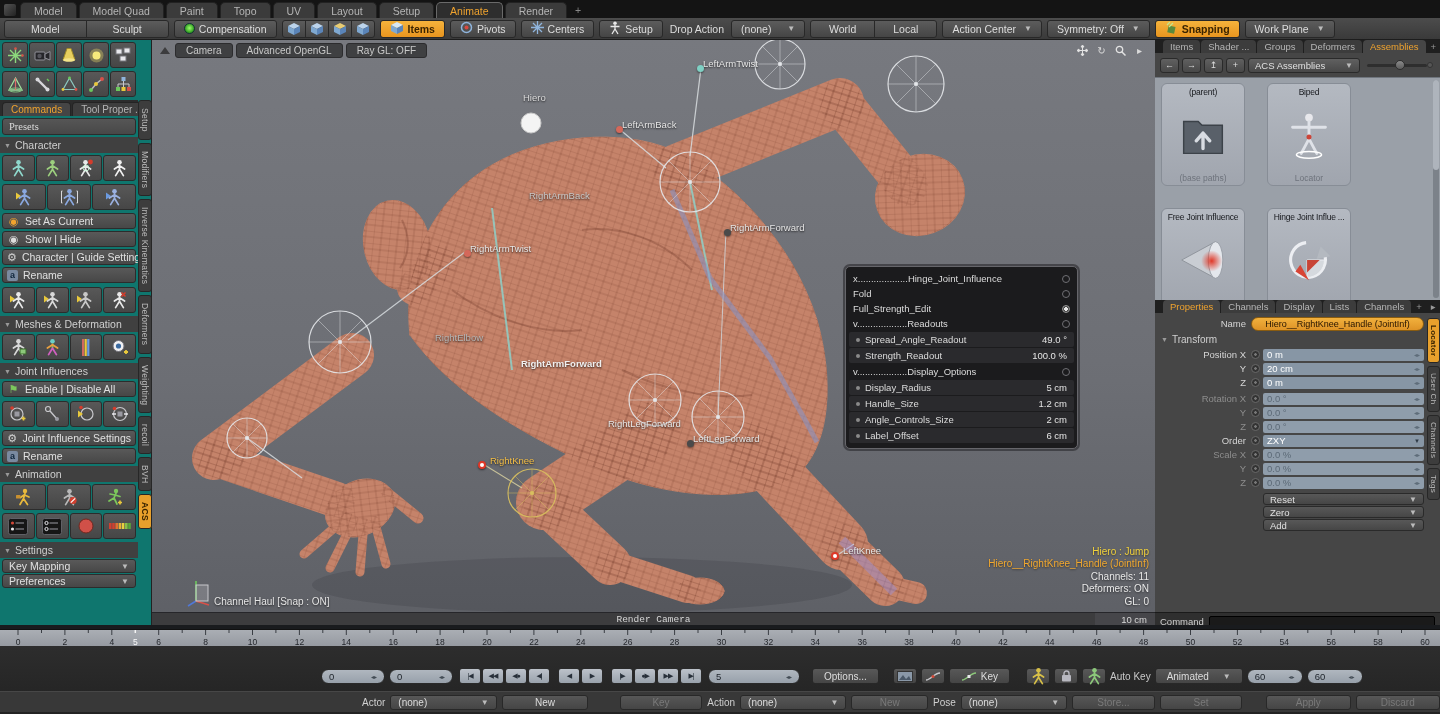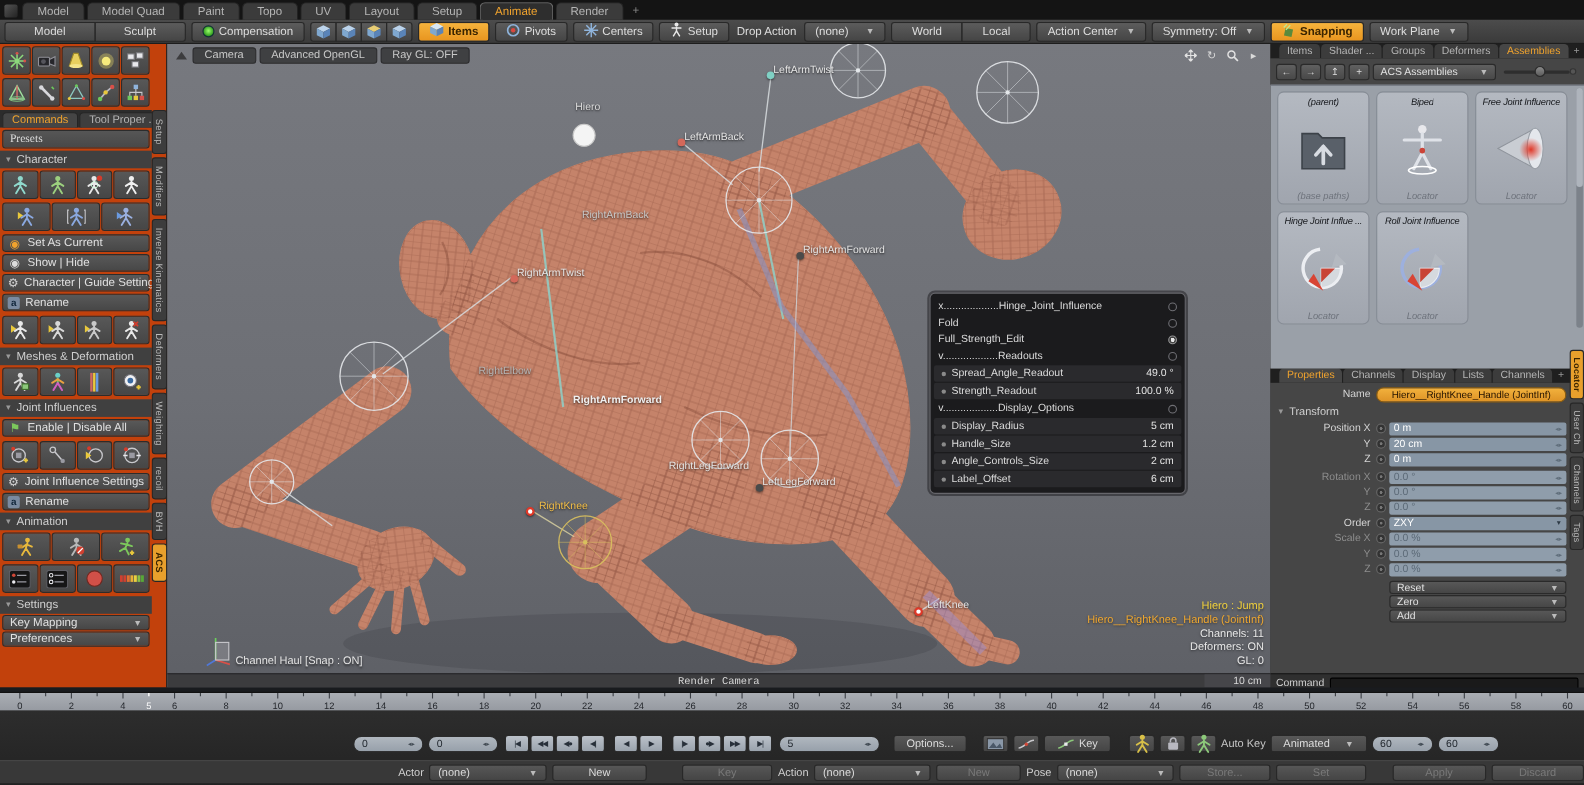--- a/index.html
+++ b/index.html
@@ -19,21 +19,21 @@
   .seg .tbtn:first-child{border-radius:3px 0 0 3px;margin-left:0;}
   .seg .tbtn:last-child{border-radius:0 3px 3px 0;}
   .tbtn{background:linear-gradient(#5c5c5c,#454545);border:1px solid #282828;border-radius:3px;padding:2px 9px;color:#ddd;font-size:10.5px;height:18px;display:flex;align-items:center;gap:4px;white-space:nowrap;}
   .tbtn.wide{padding:2px 26px;}
   .tbtn.active{background:linear-gradient(#f5b33c,#e8951f);color:#3a2400;font-weight:bold;}
   .tbtn.icononly{padding:2px 4px;}
   .tlabel{color:#ddd;font-size:10.5px;white-space:nowrap;padding:0 2px;}
   .darr{font-size:8px;color:#bbb;margin-left:4px;}
   .cgreen{width:11px;height:11px;border-radius:50%;background:radial-gradient(circle at 50% 45%,#9aff6a,#2f9a1f 70%);border:1px solid #133;}
   
-  .sidebar{position:absolute;left:0;top:40px;width:152px;height:585px;background:#c2410c;border-right:1px solid #222;}
+  .sidebar{position:absolute;left:0;top:40px;width:152px;height:585px;background:#0f766e;border-right:1px solid #222;}
   .sidecol{position:absolute;left:0;top:0;width:138px;}
   .icons{display:grid;gap:1px;padding:2px 2px 1px;}
   .c5{grid-template-columns:repeat(5,1fr);}
   .c4{grid-template-columns:repeat(4,1fr);}
   .c3{grid-template-columns:repeat(3,1fr);}
   .icon{height:26px;background:linear-gradient(#585858,#464646);border:1px solid #2c2c2c;border-radius:3px;display:flex;align-items:center;justify-content:center;overflow:hidden;}
   .stabs{display:flex;align-items:flex-end;gap:1px;background:#2c2c2c;padding:2px 2px 0;margin-top:2px;}
   .stab{padding:1px 8px;font-size:10px;background:#3e3e3e;color:#b5b5b5;border-radius:4px 4px 0 0;border:1px solid #242424;border-bottom:none;white-space:nowrap;}
   .stab.active{color:#f0a32e;background:#454545;}
   .stab.plus,.stab.arr{padding:1px 5px;background:transparent;border:none;color:#999;}
@@ -83,21 +83,21 @@
   .ptabs{display:flex;align-items:flex-end;gap:1px;height:13px;background:#1f1f1f;padding-left:8px;}
   .ptab{font-size:9.5px;padding:1px 7px;background:#3c3c3c;color:#b5b5b5;border-radius:4px 4px 0 0;white-space:nowrap;}
   .ptab.active{color:#f0a32e;background:#464646;}
   .ptab.plus,.ptab.arr{background:transparent;color:#999;padding:1px 4px;}
   .pnav{display:flex;align-items:center;gap:3px;padding:4px 5px;height:24px;}
   .navbtn{width:19px;height:15px;background:linear-gradient(#606060,#484848);border:1px solid #2a2a2a;border-radius:3px;color:#ddd;font-size:9px;display:flex;align-items:center;justify-content:center;}
   .pdrop{width:112px;display:flex;justify-content:space-between;align-items:center;padding:1px 6px;background:linear-gradient(#606060,#484848);border:1px solid #2a2a2a;border-radius:3px;font-size:9.5px;height:15px;color:#e0e0e0;}
   .pslider{flex:1;position:relative;height:3px;background:#2e2e2e;border-radius:2px;margin:0 8px 0 4px;}
   .pslider .handle{position:absolute;right:22px;top:-4px;width:10px;height:10px;border-radius:50%;background:linear-gradient(#8a8a8a,#5c5c5c);border:1px solid #2c2c2c;}
   .pslider .enddot{position:absolute;right:-6px;top:-2px;width:6px;height:6px;border-radius:50%;background:#555;border:1px solid #333;}
-  .agrid{position:relative;height:258px;background:#9aa0a8;padding:5px 10px 5px 6px;display:flex;flex-wrap:wrap;gap:6px;align-content:flex-start;overflow:hidden;border-top:1px solid #70767e;font-style:italic;}
+  .agrid{position:relative;height:223px;background:#9aa0a8;padding:5px 10px 5px 6px;display:flex;flex-wrap:wrap;gap:22px;align-content:flex-start;overflow:hidden;border-top:1px solid #70767e;}
   .agrid .scroll{position:absolute;right:1px;top:2px;width:6px;height:218px;background:#7c828a;border-radius:3px;}
   .agrid .scroll i{display:block;width:6px;height:90px;background:#aeb4bc;border-radius:3px;}
   .acell{width:84px;height:103px;background:linear-gradient(#b4b9c1,#a0a5ae);border:1px solid #878d96;border-radius:6px;display:flex;flex-direction:column;align-items:center;padding:3px 1px 2px;}
   .acell .t{font-size:8.5px;color:#16181c;white-space:nowrap;overflow:hidden;max-width:80px;letter-spacing:-.2px;}
   .acell .ic{flex:1;display:flex;align-items:center;justify-content:center;}
   .acell .cap{font-size:8.5px;color:#6e737c;}
   .props{position:relative;padding:3px 16px 0 4px;}
   .trow{display:flex;align-items:center;height:13px;margin:1px 0;}
   .tl{width:92px;text-align:right;padding-right:5px;color:#d5d5d5;font-size:9.5px;white-space:nowrap;}
   .trow.dim .tl{color:#8d8d8d;}

